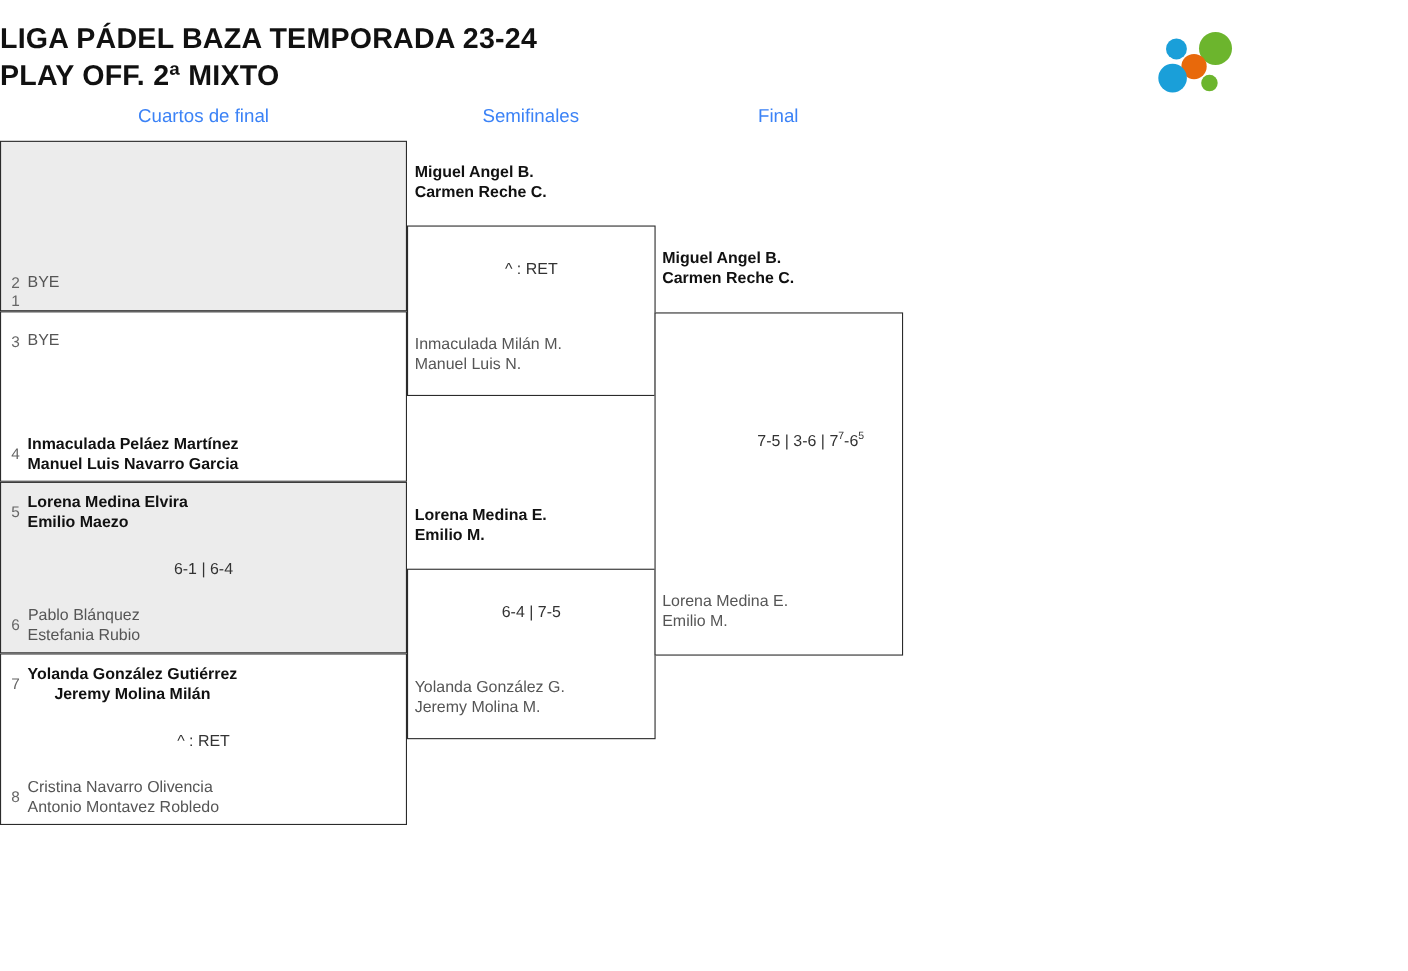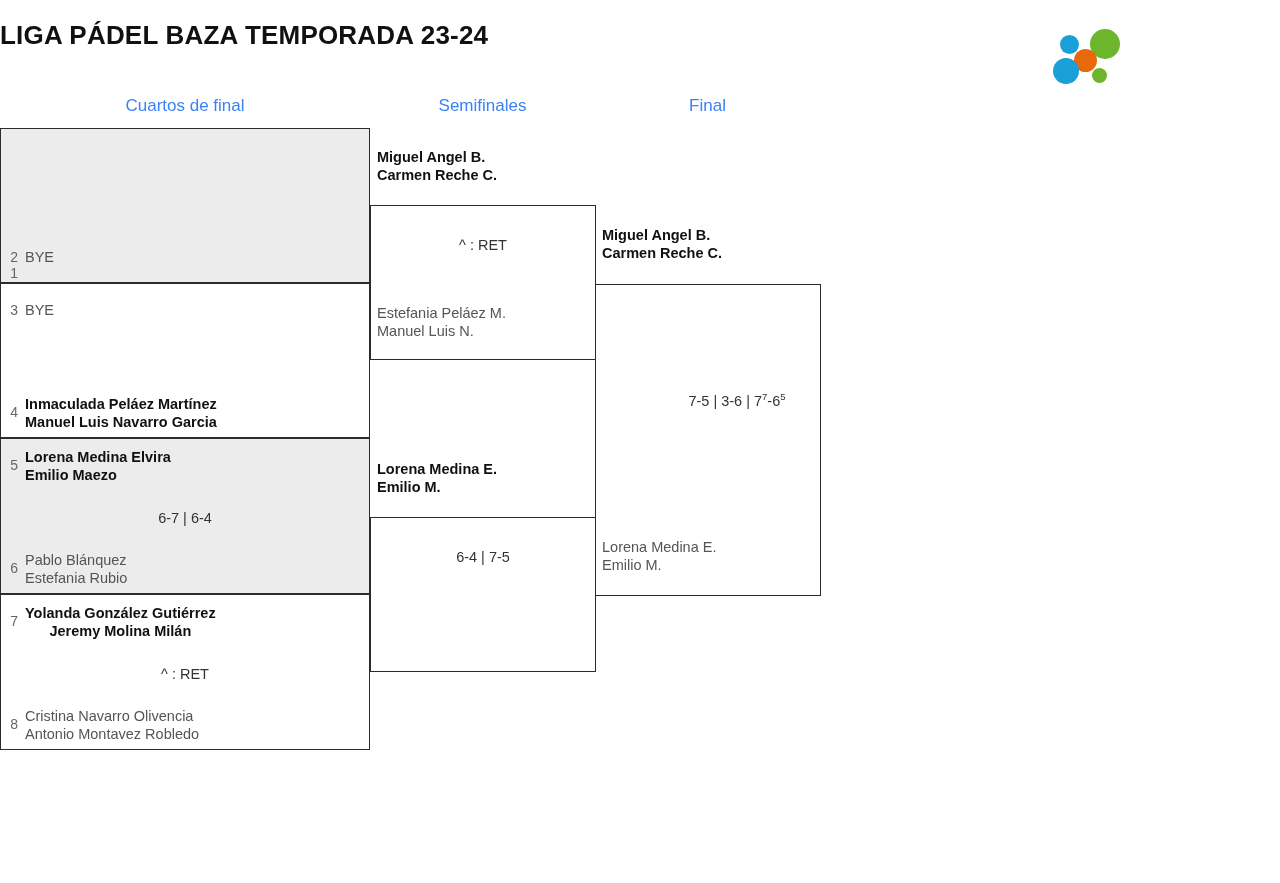--- a/index.html
+++ b/index.html
@@ -138,20 +138,21 @@
     vertical-align: super;
     line-height: 0;
   }
 </style>
 </head>
 <body>
 
 <div class="header">
   <div class="title-block">
     <div class="title-line">LIGA PÁDEL BAZA TEMPORADA 23-24</div>
+    <div class="title-line">PLAY OFF. 2ª MIXTO</div>
   </div>
 
   <div class="logo">
     <div class="logo-dots">
       <span class="dot dot-green-lg"></span>
       <span class="dot dot-blue-sm"></span>
       <span class="dot dot-orange"></span>
       <span class="dot dot-blue-lg"></span>
       <span class="dot dot-green-sm"></span>
     </div>
@@ -186,25 +187,25 @@
     <span class="p-line">Manuel Luis Navarro Garcia</span>
   </div>
   <div class="score" style="left:0px; top:263px; width:370px;"></div>
 
   <div class="seed" style="left:0px; top:329px;">5</div>
   <div class="competitor winner" style="left:25px; top:320px;">
     <span class="p-line">Lorena Medina Elvira</span>
     <span class="p-line">Emilio Maezo</span>
   </div>
   <div class="seed" style="left:0px; top:432px;">6</div>
-  <div class="competitor loser" style="left:25px; top:423px;">
+  <div class="competitor loser" style="left:25px; top:423px;text-align:center;">
     <span class="p-line">Pablo Blánquez</span>
     <span class="p-line">Estefania Rubio</span>
   </div>
-  <div class="score" style="left:0px; top:382px; width:370px;">6-7 | 6-4</div>
+  <div class="score" style="left:0px; top:382px; width:370px;">6-1 | 6-4</div>
 
   <div class="seed" style="left:0px; top:485px;">7</div>
   <div class="competitor winner" style="left:25px; top:476px;text-align:center;">
     <span class="p-line">Yolanda González Gutiérrez</span>
     <span class="p-line">Jeremy Molina Milán</span>
   </div>
   <div class="seed" style="left:0px; top:588px;">8</div>
   <div class="competitor loser" style="left:25px; top:579px;">
     <span class="p-line">Cristina Navarro Olivencia</span>
     <span class="p-line">Antonio Montavez Robledo</span>
@@ -212,29 +213,33 @@
   <div class="score" style="left:0px; top:538px; width:370px;">^ : RET</div>
 
   <div class="match-box" style="left:370px; top:77px;  width:226px; height:155px;"></div>
   <div class="match-box" style="left:370px; top:389px; width:226px; height:155px;"></div>
 
   <div class="competitor winner" style="left:377px; top:20px;">
     <span class="p-line">Miguel Angel B.</span>
     <span class="p-line">Carmen Reche C.</span>
   </div>
   <div class="competitor loser" style="left:377px; top:176px;">
-    <span class="p-line">Estefania Peláez M.</span>
+    <span class="p-line">Inmaculada Milán M.</span>
     <span class="p-line">Manuel Luis N.</span>
   </div>
   <div class="score" style="left:370px; top:109px; width:226px;">^ : RET</div>
 
   <div class="competitor winner" style="left:377px; top:332px;">
     <span class="p-line">Lorena Medina E.</span>
     <span class="p-line">Emilio M.</span>
   </div>
+  <div class="competitor loser" style="left:377px; top:488px;">
+    <span class="p-line">Yolanda González G.</span>
+    <span class="p-line">Jeremy Molina M.</span>
+  </div>
   <div class="score" style="left:370px; top:421px; width:226px;">6-4 | 7-5</div>
 
   <div class="match-box" style="left:595px; top:156px; width:226px; height:312px;"></div>
 
   <div class="competitor winner" style="left:602px; top:98px;">
     <span class="p-line">Miguel Angel B.</span>
     <span class="p-line">Carmen Reche C.</span>
   </div>
   <div class="competitor loser" style="left:602px; top:410px;">
     <span class="p-line">Lorena Medina E.</span>

